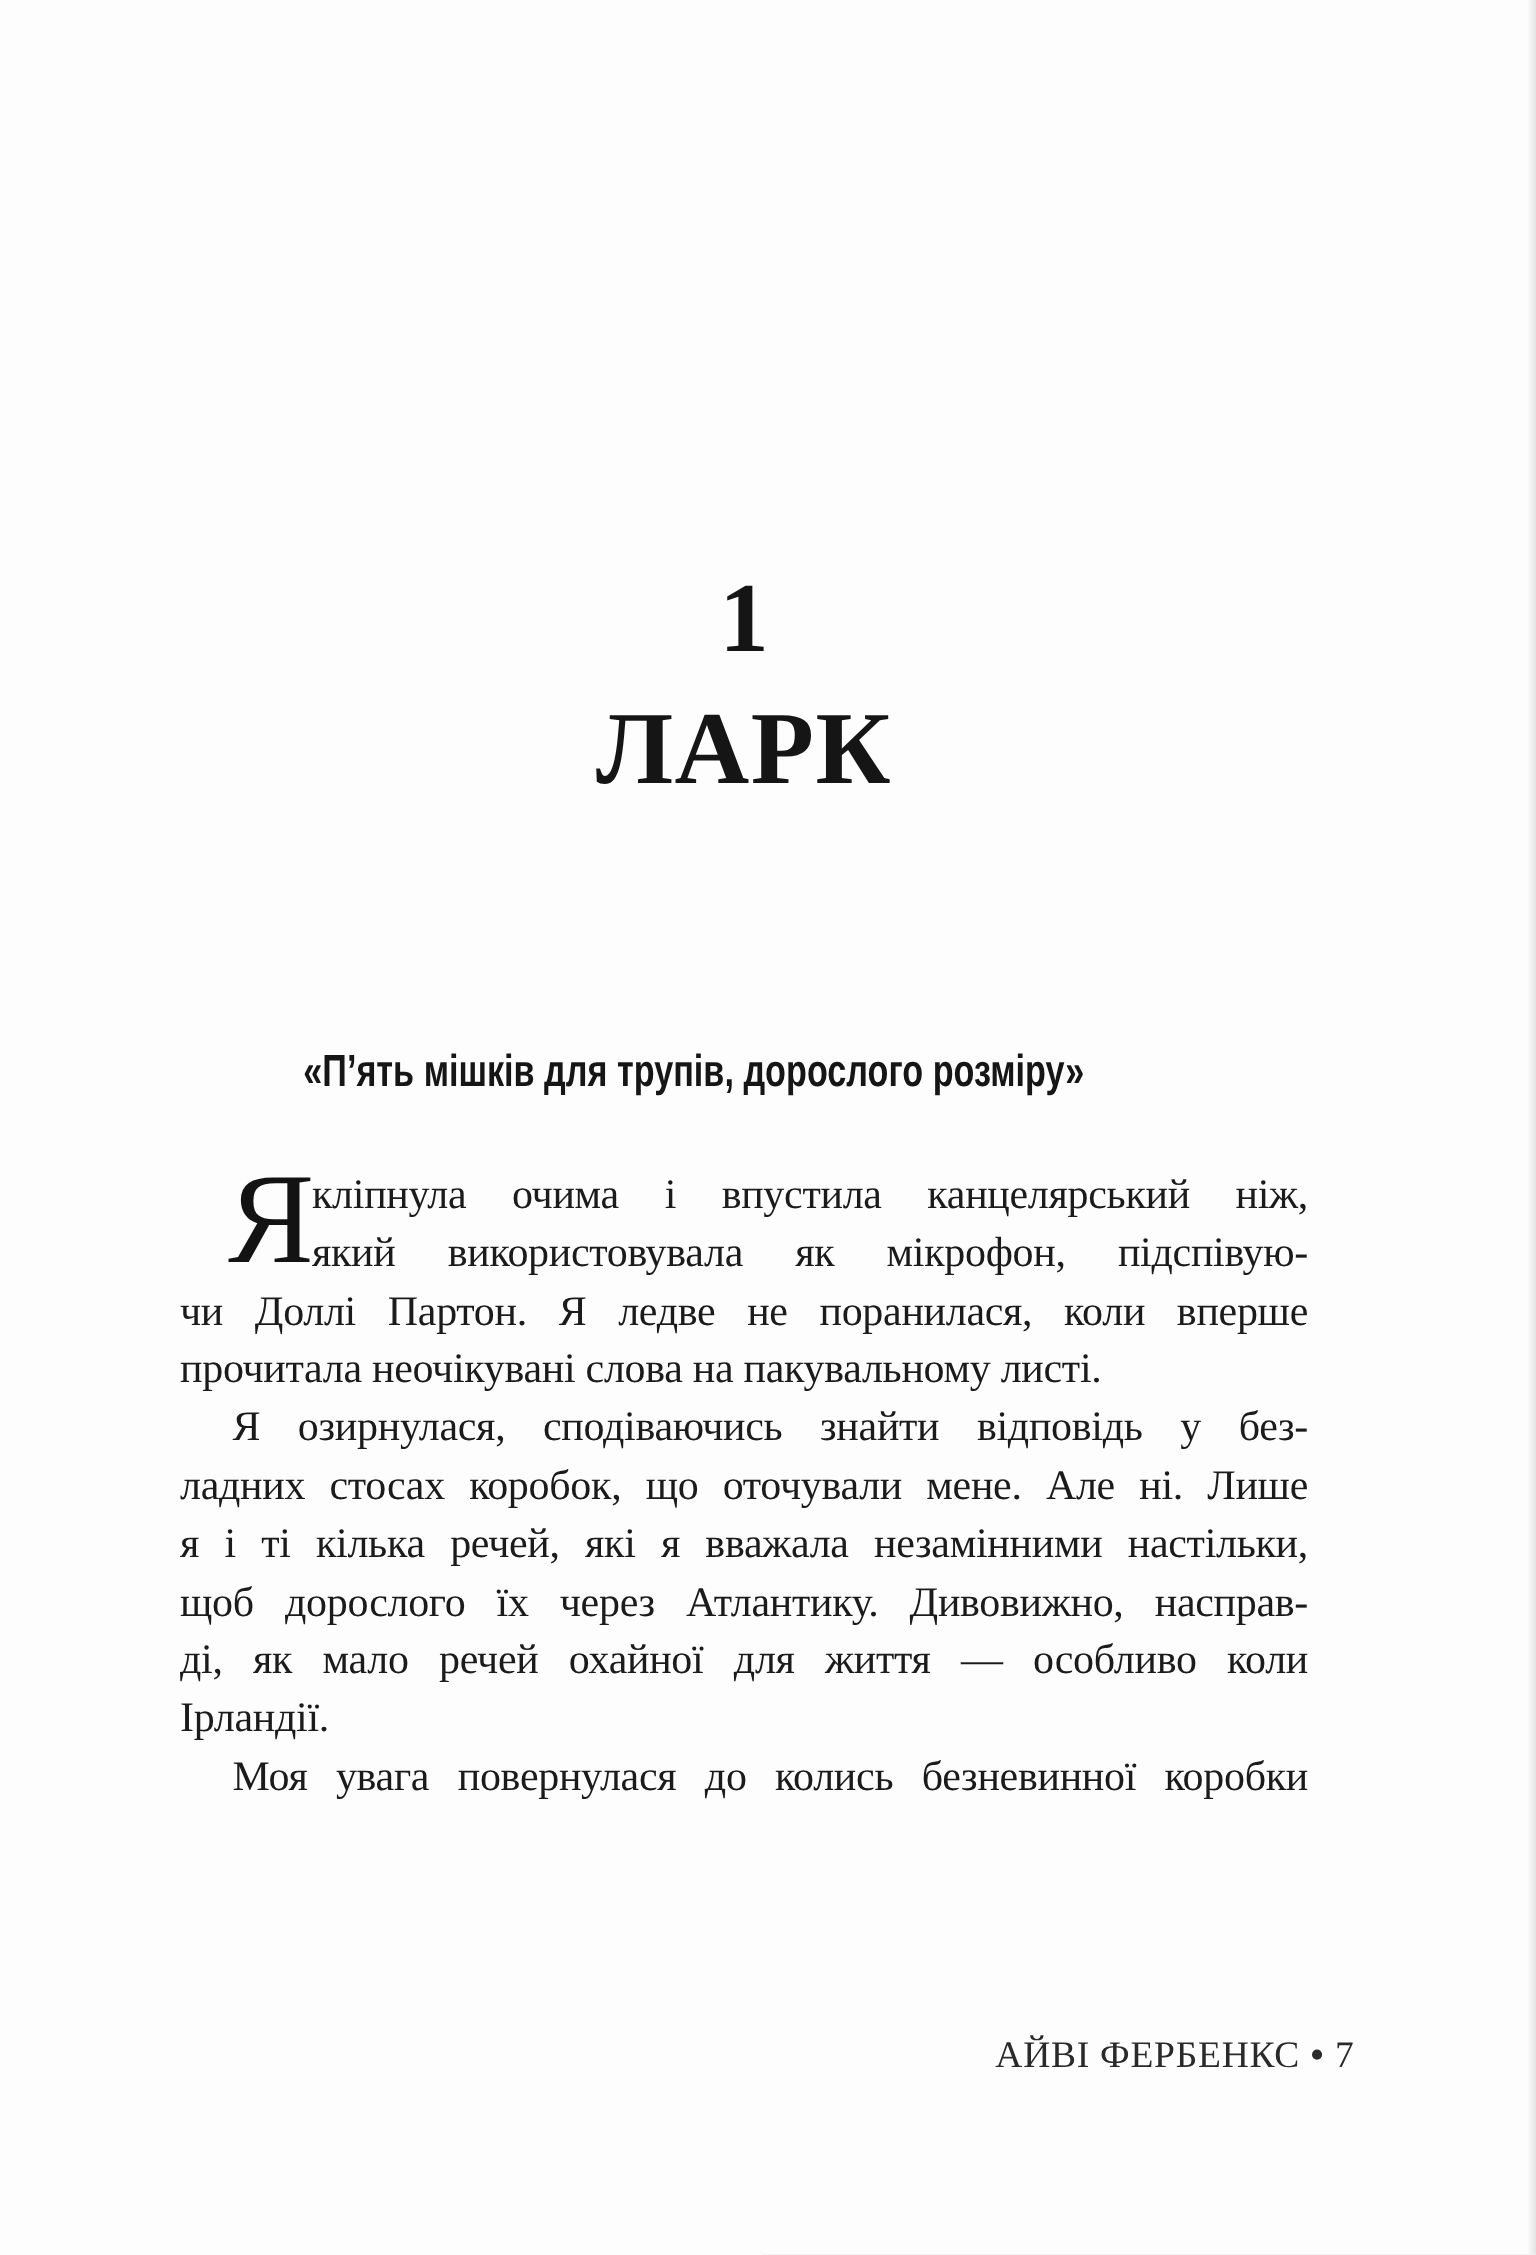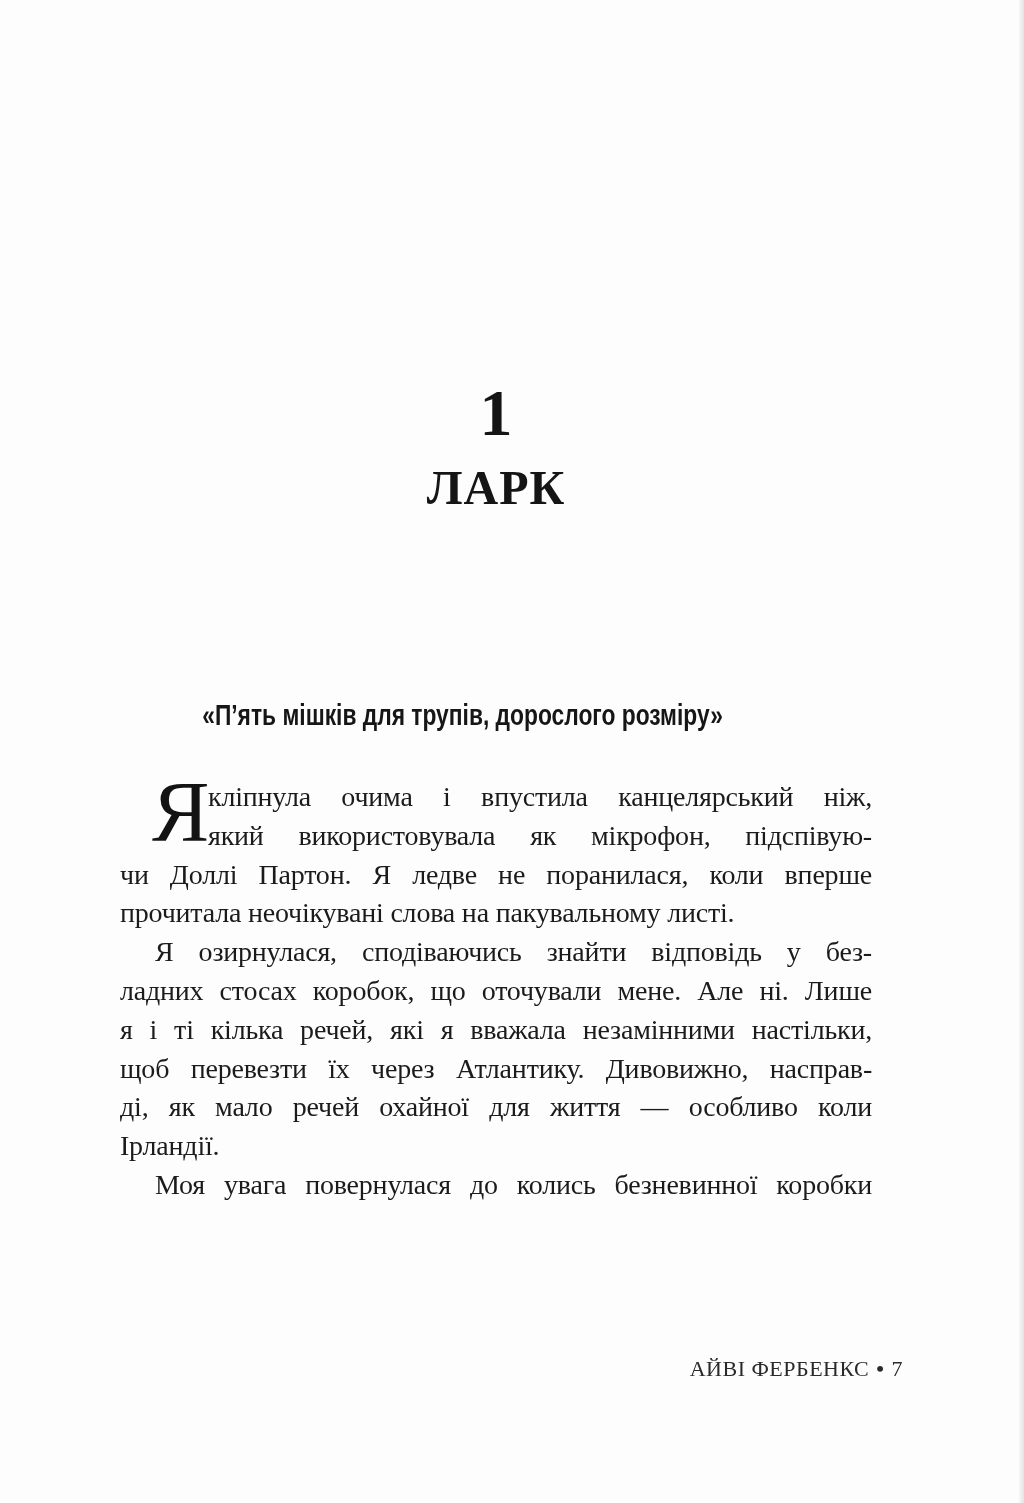--- a/index.html
+++ b/index.html
@@ -42,21 +42,21 @@
     line-height: 1.1;
     font-weight: 600;
     color: #151515;
   }
   .chapter-title {
     position: absolute;
     top: 462px;
     left: 0;
     width: 100%;
     text-align: center;
-    font-size: 48px;
+    font-size: 69px;
     line-height: 1.1;
     font-weight: 600;
     letter-spacing: 1px;
     color: #151515;
   }
   .epigraph {
     position: absolute;
     top: 698px;
     left: 0;
     width: 100%;
@@ -106,21 +106,21 @@
     top: -9px;
     font-size: 86px;
     line-height: 1;
     font-weight: 400;
     color: #131313;
   }
   .footer {
     position: absolute;
     top: 1356px;
     right: 121px;
-    font-size: 22px;
+    font-size: 25px;
     line-height: 1.2;
     letter-spacing: 0.5px;
     color: #2a2a2a;
     white-space: nowrap;
   }
   .footer .sep {
     margin: 0 7px;
     font-weight: bold;
   }
 </style>
@@ -142,21 +142,21 @@
     <div class="body-text">
       <span class="drop-cap">Я</span>
 
     <div class="line dc">кліпнула очима і впустила канцелярський ніж,</div>
         <div class="line dc">який використовувала як мікрофон, підспівую-</div>
         <div class="line">чи Доллі Партон. Я ледве не поранилася, коли вперше</div>
         <div class="line last">прочитала неочікувані слова на пакувальному листі.</div>
         <div class="line indent">Я озирнулася, сподіваючись знайти відповідь у без-</div>
         <div class="line">ладних стосах коробок, що оточували мене. Але ні. Лише</div>
         <div class="line">я і ті кілька речей, які я вважала незамінними настільки,</div>
-        <div class="line">щоб перевезти їх через Атлантику. Дивовижно, насправ-</div>
+        <div class="line">щоб дорослого їх через Атлантику. Дивовижно, насправ-</div>
         <div class="line">ді, як мало речей охайної для життя — особливо коли</div>
         <div class="line last">Ірландії.</div>
         <div class="line indent">Моя увага повернулася до колись безневинної коробки</div>
       </div>
 
   </div>
 
   <div class="footer">
     <span>АЙВІ ФЕРБЕНКС</span><span class="sep">•</span><span>7</span>
   </div>

